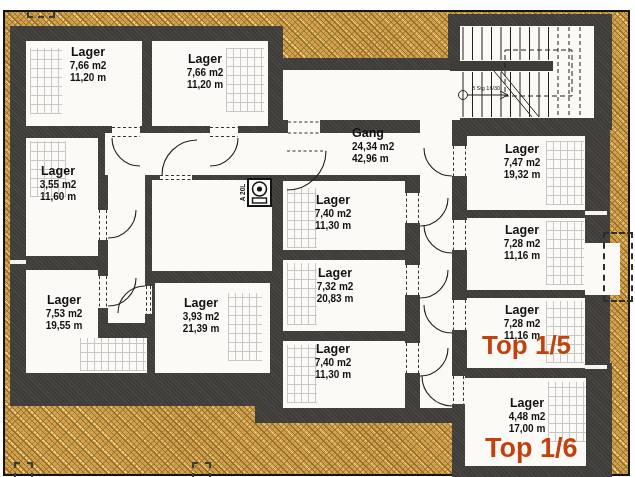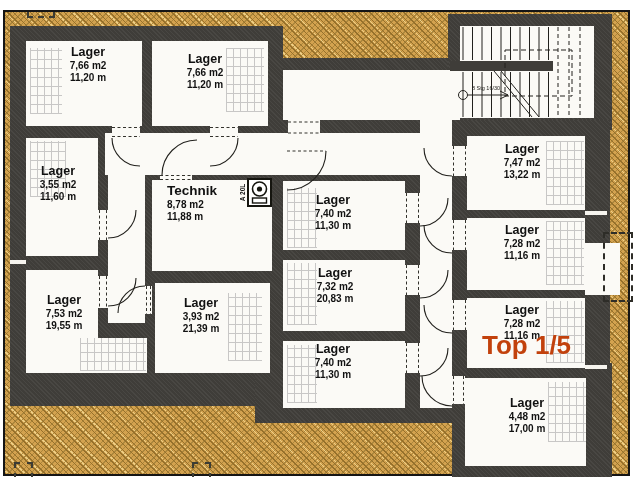--- a/index.html
+++ b/index.html
@@ -214,59 +214,60 @@
     <div class="rlabel" style="left: 22px; top: 156px; width: 72px;">
       <div class="nm">Lager</div>
       <div class="dim">3,55 m2</div>
       <div class="dim">11,60 m</div>
     </div>
     <div class="rlabel" style="left: 32px; top: 285px; width: 64px;">
       <div class="nm">Lager</div>
       <div class="dim">7,53 m2</div>
       <div class="dim">19,55 m</div>
     </div>
-    <div class="rlabel" style="left: 167px; top: 175px; width: 92px; text-align: left;">
-      <div class="nm" style="font-size: 13.5px;">Technik</div>
-      <div class="dim">8,78 m2</div>
-      <div class="dim">11,88 m</div>
-    </div>
     <div class="rlabel" style="left: 168px; top: 288px; width: 66px;">
       <div class="nm">Lager</div>
       <div class="dim">3,93 m2</div>
       <div class="dim">21,39 m</div>
     </div>
     <div class="rlabel" style="left: 298px; top: 185px; width: 70px;">
       <div class="nm">Lager</div>
       <div class="dim">7,40 m2</div>
       <div class="dim">11,30 m</div>
     </div>
     <div class="rlabel" style="left: 300px; top: 258px; width: 70px;">
       <div class="nm">Lager</div>
       <div class="dim">7,32 m2</div>
       <div class="dim">20,83 m</div>
     </div>
     <div class="rlabel" style="left: 298px; top: 334px; width: 70px;">
       <div class="nm">Lager</div>
       <div class="dim">7,40 m2</div>
       <div class="dim">11,30 m</div>
     </div>
+    <div class="rlabel" style="left: 352px; top: 118px; width: 82px; text-align: left;">
+      <div class="nm">Gang</div>
+      <div class="dim">24,34 m2</div>
+      <div class="dim">42,96 m</div>
+    </div>
     <div class="rlabel" style="left: 486px; top: 134px; width: 72px;">
       <div class="nm">Lager</div>
       <div class="dim">7,47 m2</div>
-      <div class="dim">13,22 m</div>
+      <div class="dim">19,32 m</div>
     </div>
     <div class="rlabel" style="left: 486px; top: 215px; width: 72px;">
       <div class="nm">Lager</div>
       <div class="dim">7,28 m2</div>
       <div class="dim">11,16 m</div>
     </div>
     <div class="rlabel" style="left: 486px; top: 295px; width: 72px;">
       <div class="nm">Lager</div>
       <div class="dim">7,28 m2</div>
       <div class="dim">11,16 m</div>
     </div>
     <div class="rlabel" style="left: 491px; top: 388px; width: 72px;">
       <div class="nm">Lager</div>
       <div class="dim">4,48 m2</div>
       <div class="dim">17,00 m</div>
     </div>
     <div class="unit-label" style="left: 482px; top: 322px; width: 102px; font-size: 26px;">Top 1/5</div>
+    <div class="unit-label" style="left: 485px; top: 425px; width: 106px; font-size: 27px;">Top 1/6</div>
   </div>
 
 </body></html>

